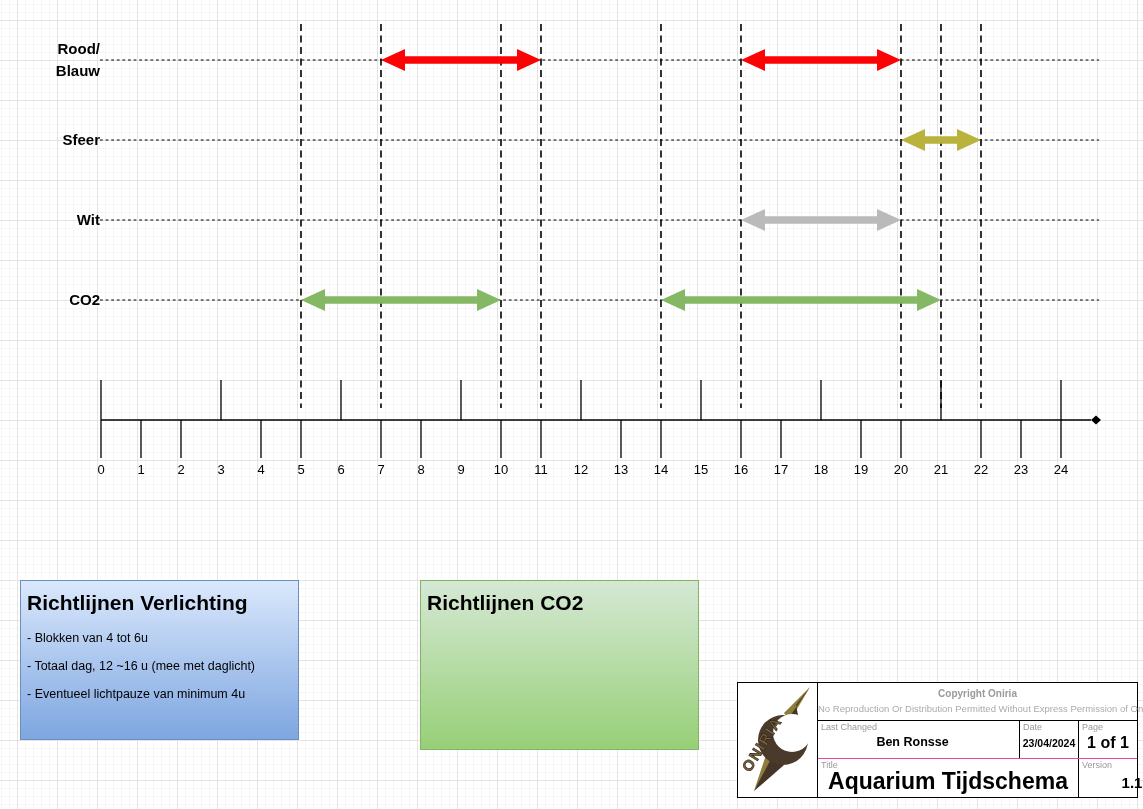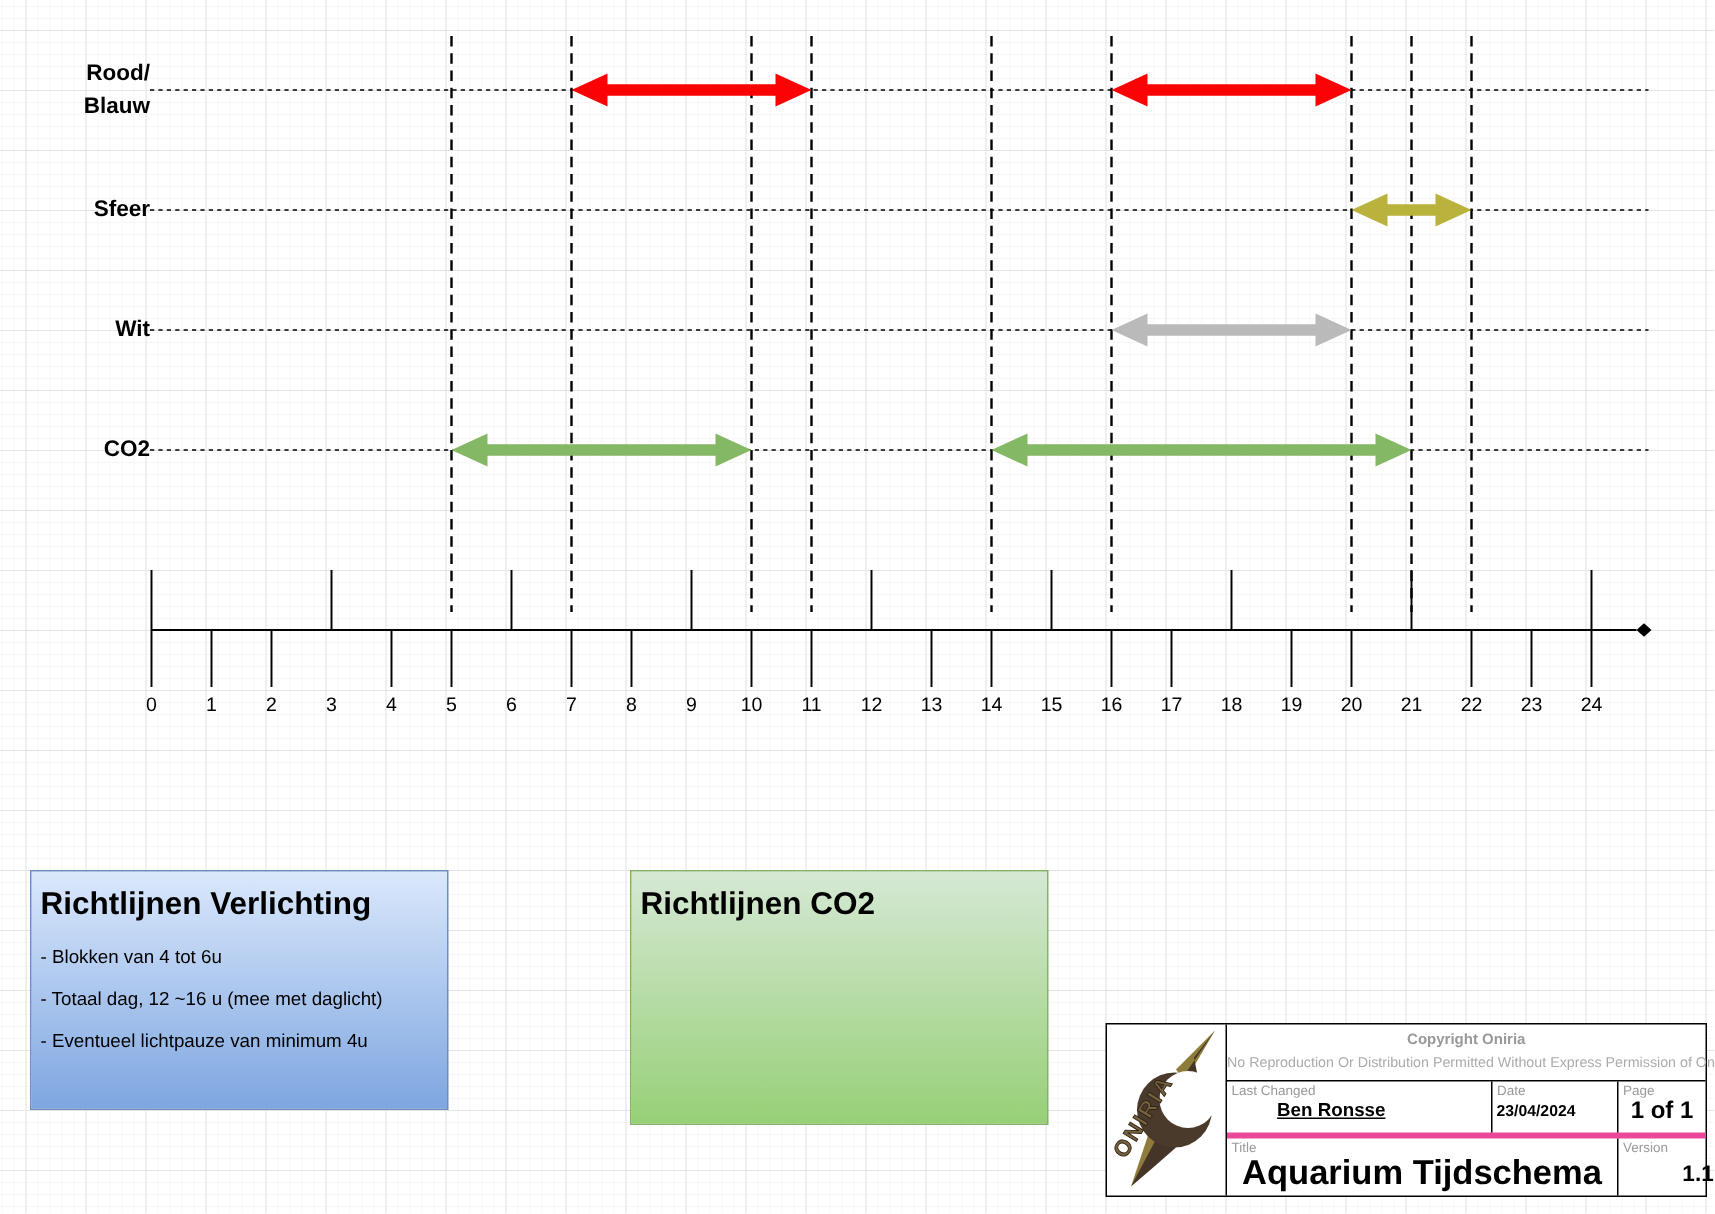--- a/index.html
+++ b/index.html
@@ -38,30 +38,30 @@
   .tblock{
     position:absolute;left:737px;top:682px;width:401px;height:116px;
     box-sizing:border-box;border:1px solid #000;background:#fff;
     display:flex;
   }
   .tb-logo{width:80px;box-sizing:border-box;border-right:1px solid #000;overflow:hidden;}
   .tb-right{flex:1;display:flex;flex-direction:column;min-width:0;}
   .tb-copy{height:38px;box-sizing:border-box;border-bottom:1px solid #000;text-align:center;padding-top:5px;}
   .tb-copy1{font-size:10px;font-weight:bold;color:#999;}
   .tb-copy2{font-size:9.5px;color:#ababab;margin-top:4px;white-space:nowrap;}
-  .tb-mid{height:38px;box-sizing:border-box;border-bottom:4px solid #ec4899;display:flex;gap:25px;}
+  .tb-mid{height:38px;box-sizing:border-box;border-bottom:1px solid #ec4899;display:flex;}
   .tb-bot{flex:1;display:flex;min-height:0;}
   .tb-cell{position:relative;box-sizing:border-box;display:flex;align-items:center;justify-content:center;}
   .tb-label{position:absolute;top:1px;left:3px;font-size:9px;color:#999;font-weight:normal;}
   .tb-last{flex:1;}
   .tb-date{width:59px;border-left:1px solid #000;margin-left:12px;}
   .tb-page{width:59px;border-left:1px solid #000;}
   .tb-title{flex:1;}
   .tb-version{width:59px;border-left:1px solid #000;padding-left:48px;}
-  .v-name{font-size:12.5px;font-weight:bold;color:#000;margin-top:4px;text-decoration:underline;}
+  .v-name{font-size:12.5px;font-weight:bold;color:#000;margin-top:4px;}
   .v-date{font-size:10.5px;font-weight:bold;color:#000;margin-top:6px;}
   .v-page{font-size:16px;font-weight:bold;color:#000;margin-top:6px;}
   .v-title{font-size:23px;font-weight:bold;color:#000;margin-top:6px;white-space:nowrap;}
   .v-version{font-size:15px;font-weight:bold;color:#000;margin-top:8px;}
 </style>
 </head>
 <body>
 
 <div id="canvas">
 

